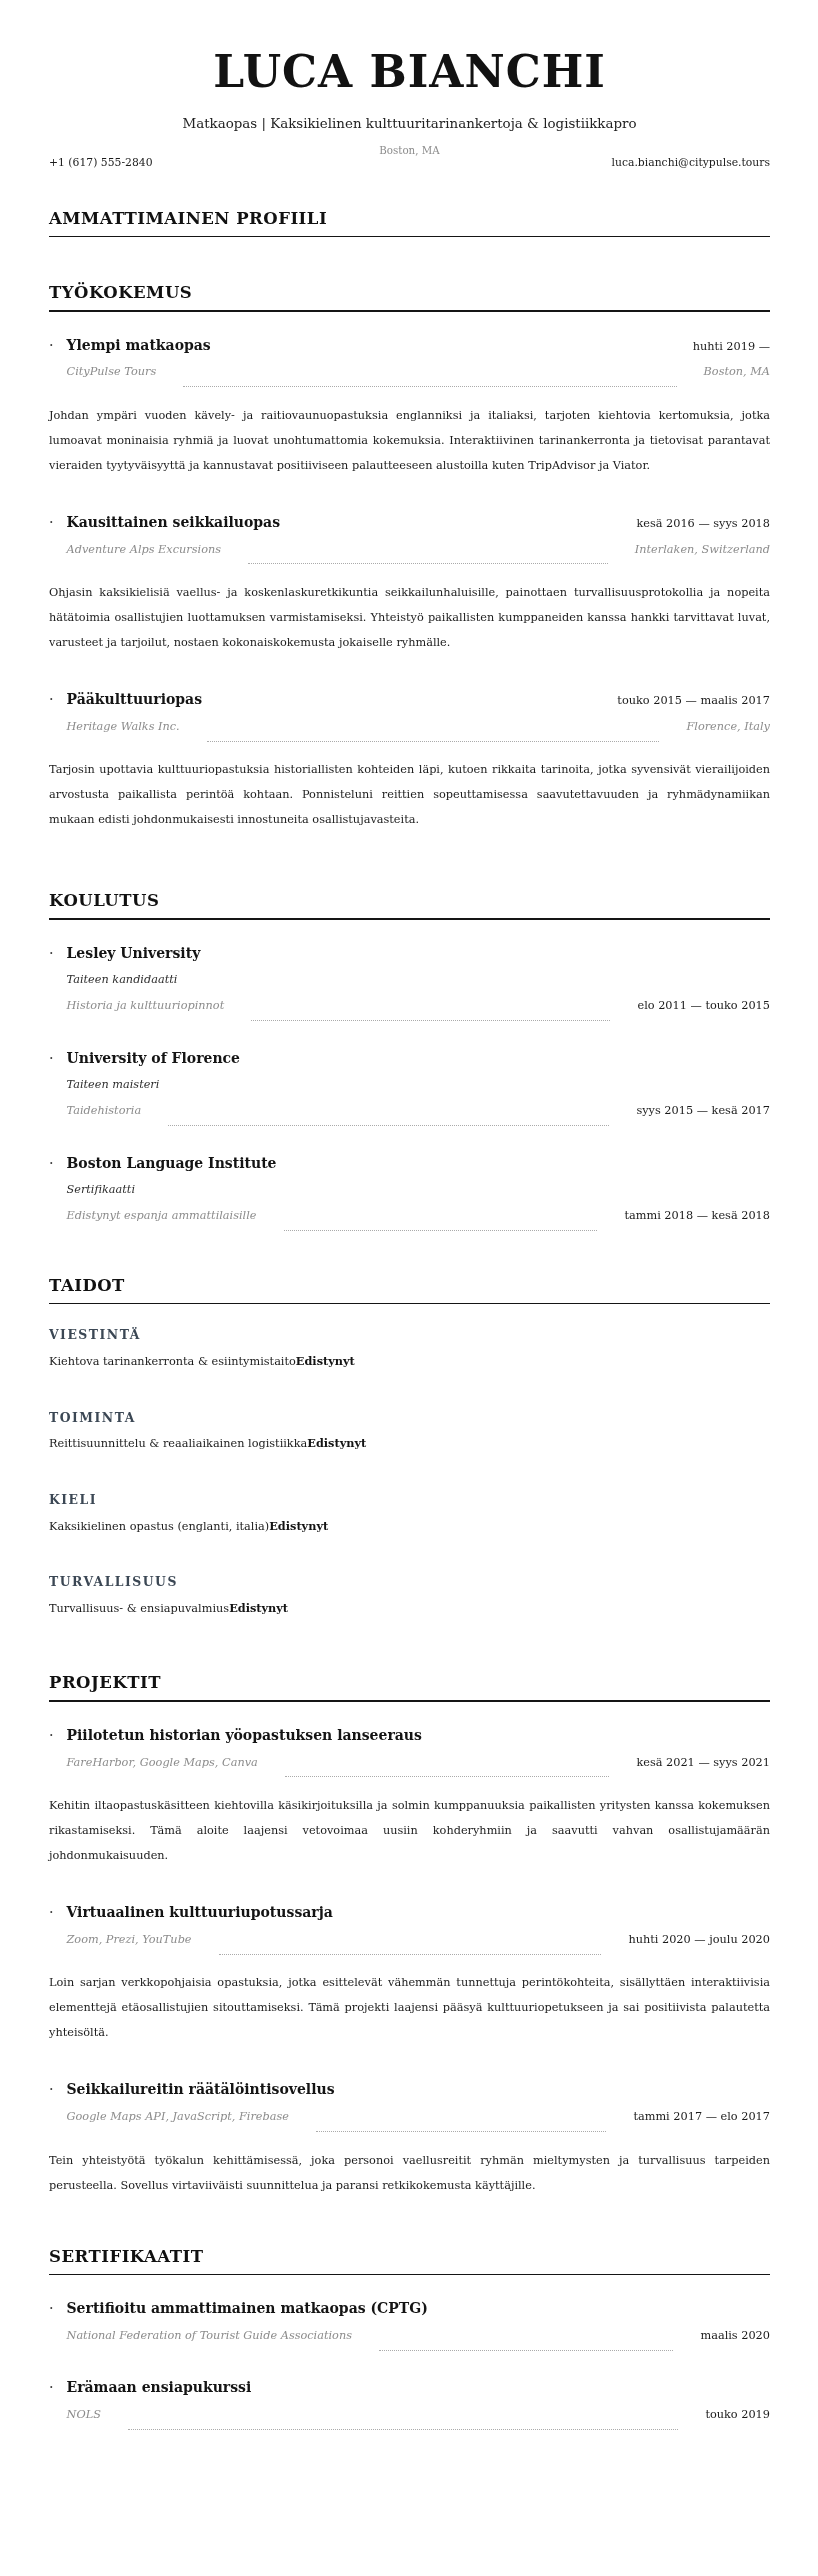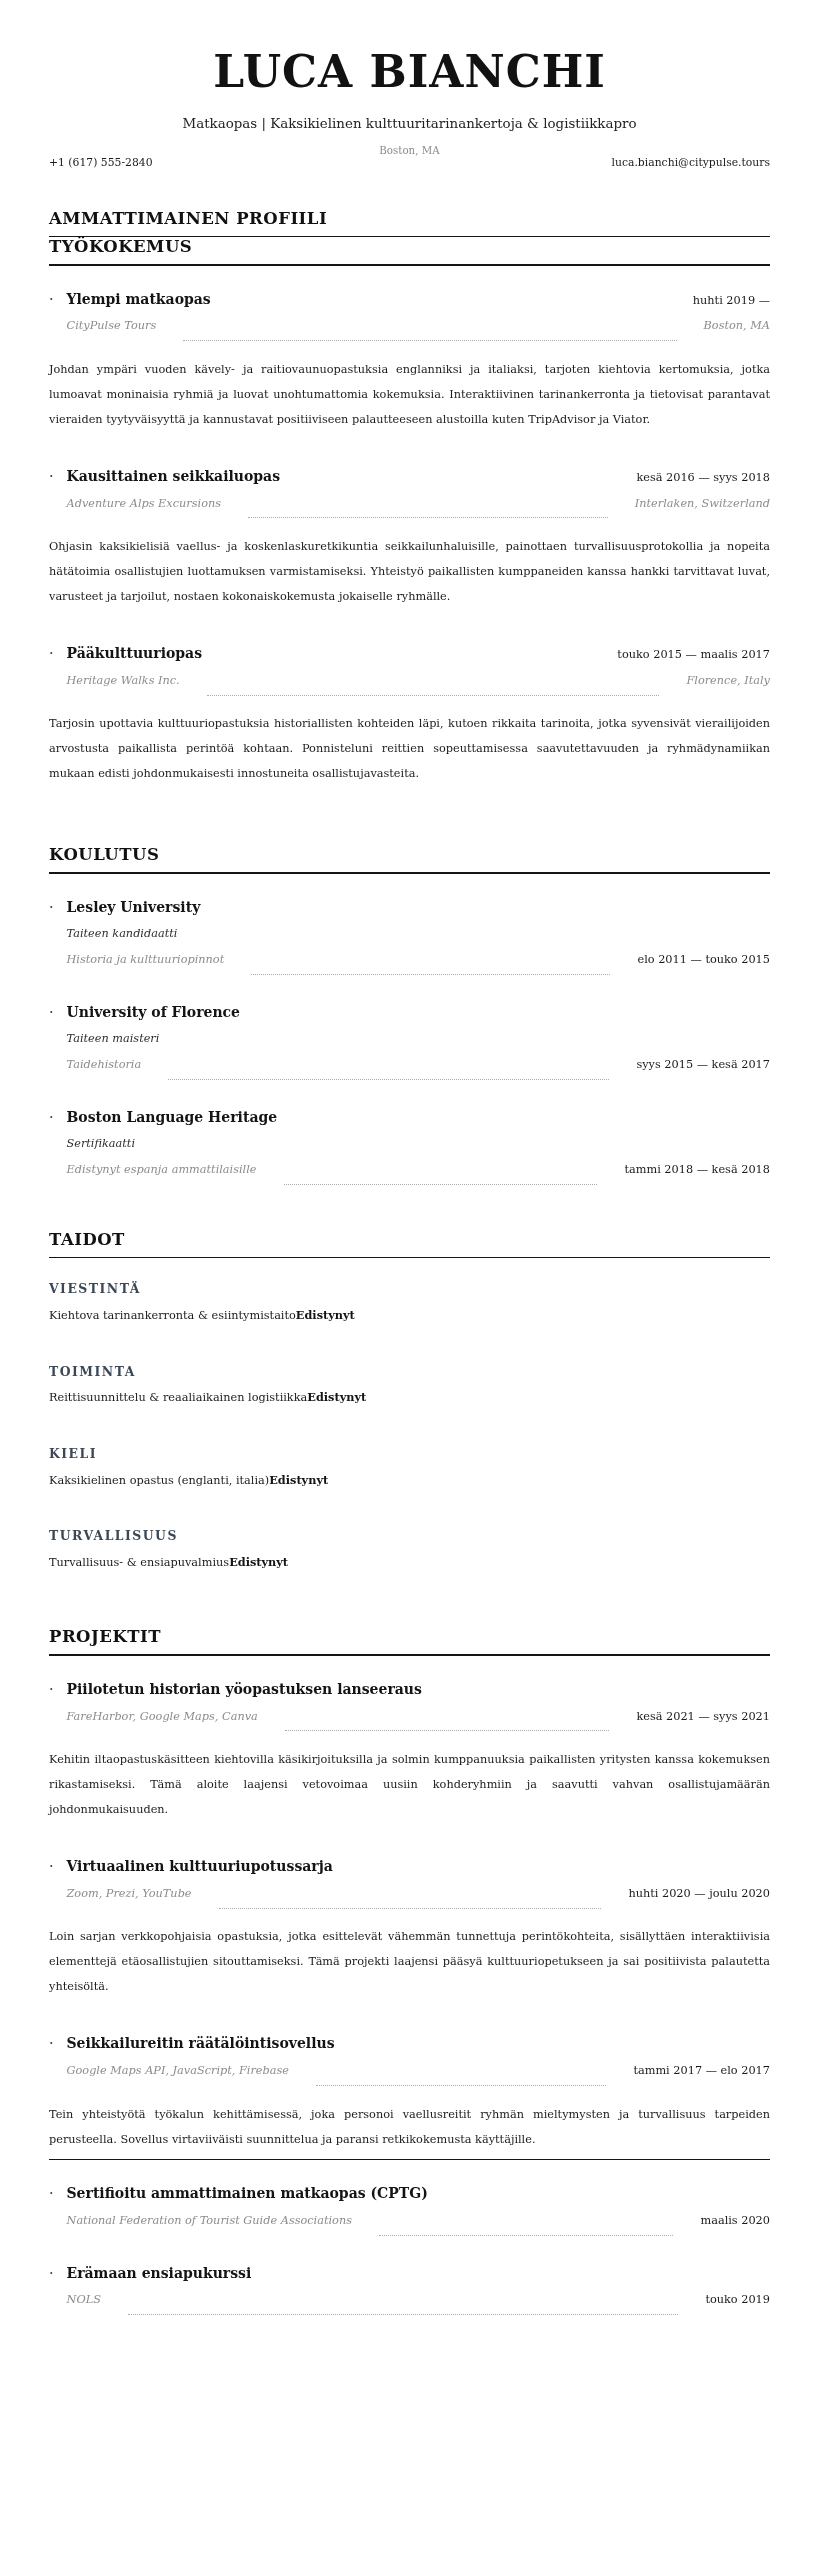--- a/index.html
+++ b/index.html
@@ -58,21 +58,21 @@
     font-weight: 700;
     letter-spacing: 0.5px;
     color: #111111;
   }
   .rule {
     margin-top: 7.2px;
     height: 1.5px;
     background: #151515;
   }
   .mt-profile   { margin-top: 40px; }
-  .mt-work      { }
+  .mt-work      { margin-top: 46px; }
   .mt-education { margin-top: 59px; }
   .mt-skills    { margin-top: 52px; }
   .mt-projects  { margin-top: 57px; }
   .mt-certs     { margin-top: 49px; }
 
   .profile-text {
     margin-top: 23px;
     font-size: 11.3px;
     line-height: 24px;
     text-align: justify;
@@ -264,21 +264,21 @@
     <div class="sub-row">
       <span class="muted-italic">Taidehistoria</span>
       <span class="leader"></span>
       <span class="date-plain">syys 2015 — kesä 2017</span>
     </div>
   </div>
 
   <div class="item">
     <div class="title-row">
       <span class="bullet">·</span>
-      <span class="item-title">Boston Language Heritage</span>
+      <span class="item-title">Boston Language Institute</span>
     </div>
     <div class="degree-line dark-italic">Sertifikaatti</div>
     <div class="sub-row">
       <span class="muted-italic">Edistynyt espanja ammattilaisille</span>
       <span class="leader"></span>
       <span class="date-plain">tammi 2018 — kesä 2018</span>
     </div>
   </div>
 
   <div class="section-heading mt-skills">TAIDOT</div>
@@ -351,20 +351,21 @@
       <span class="item-title">Seikkailureitin räätälöintisovellus</span>
     </div>
     <div class="sub-row">
       <span class="muted-italic">Google Maps API, JavaScript, Firebase</span>
       <span class="leader"></span>
       <span class="date-plain">tammi 2017 — elo 2017</span>
     </div>
     <div class="item-desc">Tein yhteistyötä työkalun kehittämisessä, joka personoi vaellusreitit ryhmän mieltymysten ja turvallisuus tarpeiden perusteella. Sovellus virtaviiväisti suunnittelua ja paransi retkikokemusta käyttäjille.</div>
   </div>
 
+  <div class="section-heading mt-certs">SERTIFIKAATIT</div>
   <div class="rule"></div>
 
   <div class="item">
     <div class="title-row">
       <span class="bullet">·</span>
       <span class="item-title">Sertifioitu ammattimainen matkaopas (CPTG)</span>
     </div>
     <div class="sub-row">
       <span class="muted-italic">National Federation of Tourist Guide Associations</span>
       <span class="leader"></span>

